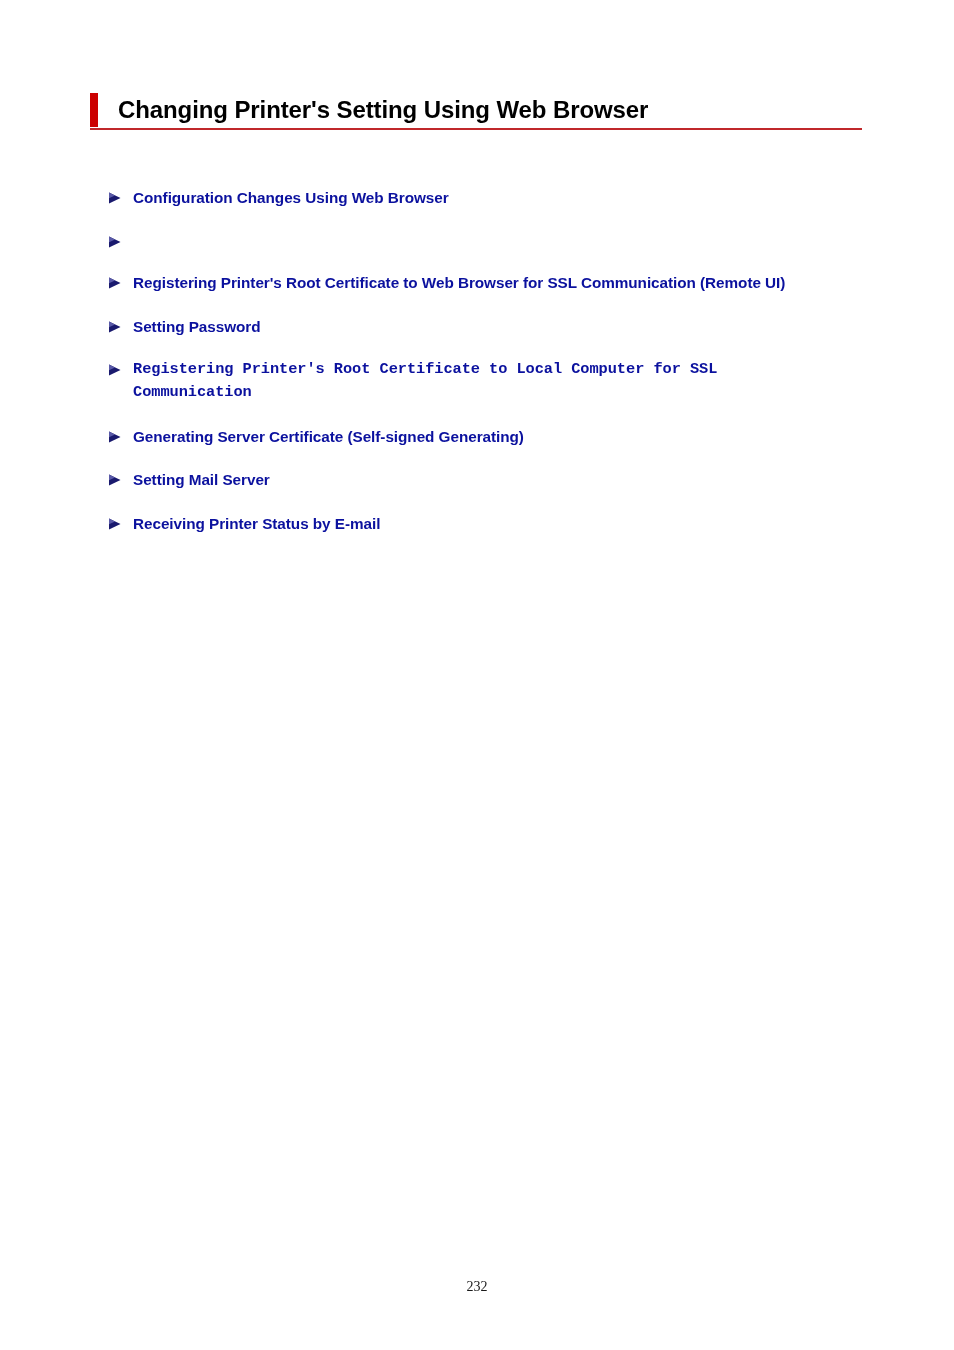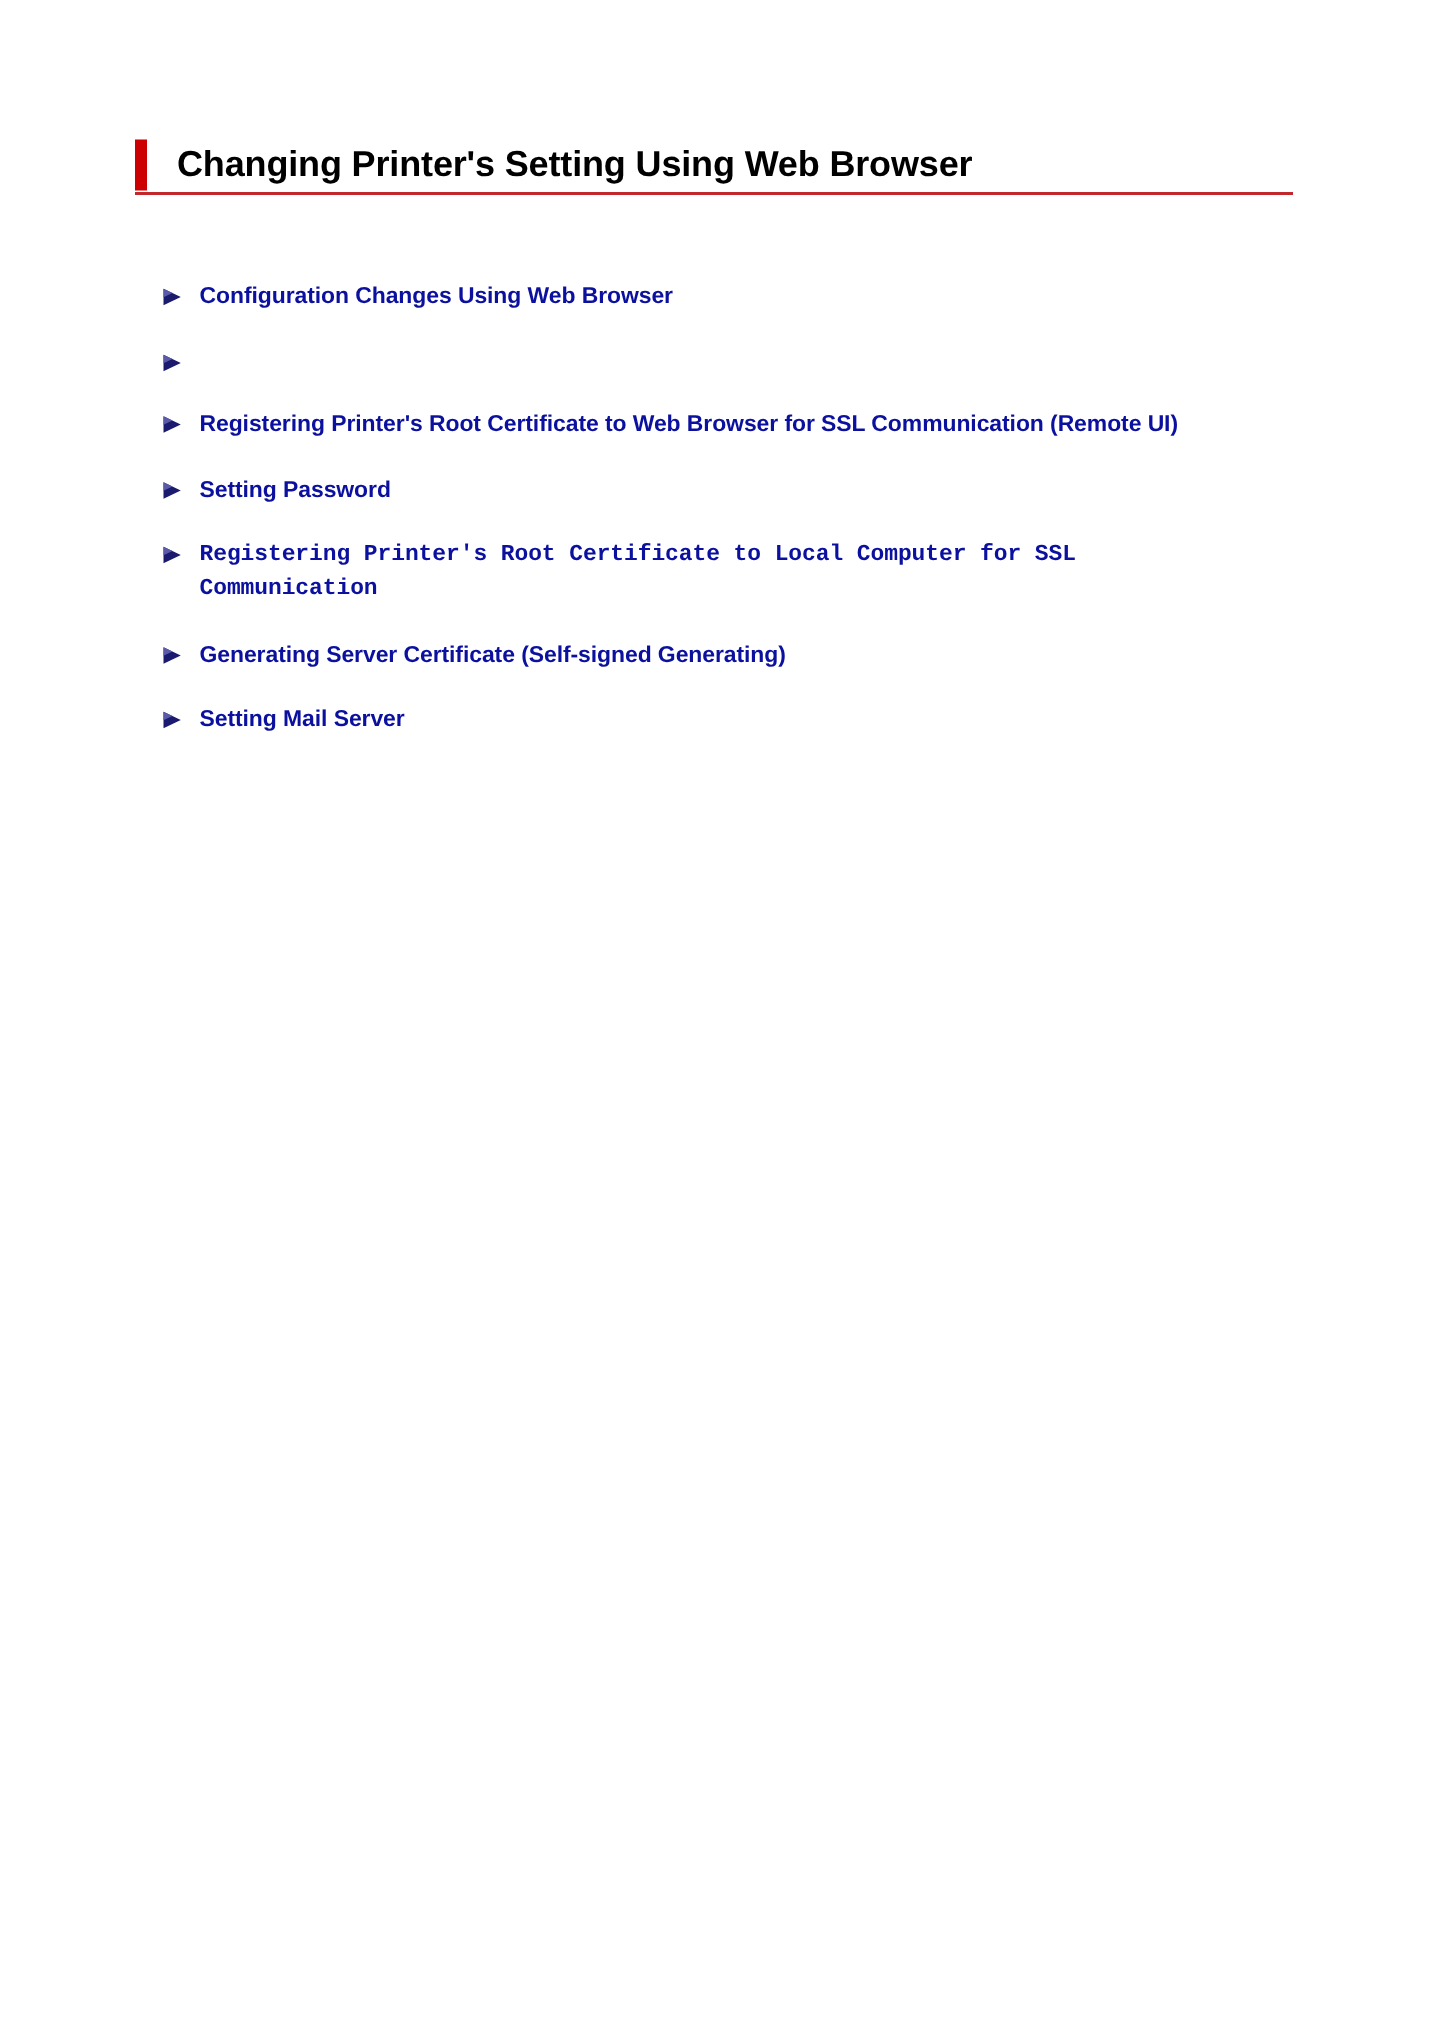--- a/index.html
+++ b/index.html
@@ -162,17 +162,25 @@
     </div>
 
     <div class="link-item">
       <svg class="bullet-arrow" viewBox="0 0 14 18">
         <polygon points="1,3.5 12.5,9 1,14.5" fill="#1a1a6e"></polygon>
         <polygon points="1,3.5 7,6.4 1,9.2" fill="#5a5aa8"></polygon>
       </svg>
       <span class="link-text">Setting Mail Server</span>
     </div>
 
+    <div class="link-item">
+      <svg class="bullet-arrow" viewBox="0 0 14 18">
+        <polygon points="1,3.5 12.5,9 1,14.5" fill="#1a1a6e"></polygon>
+        <polygon points="1,3.5 7,6.4 1,9.2" fill="#5a5aa8"></polygon>
+      </svg>
+      <span class="link-text">Receiving Printer Status by E-mail</span>
+    </div>
 
   </div>
 
+  <div class="page-number">232</div>
 
 </div>
 
 </body></html>

